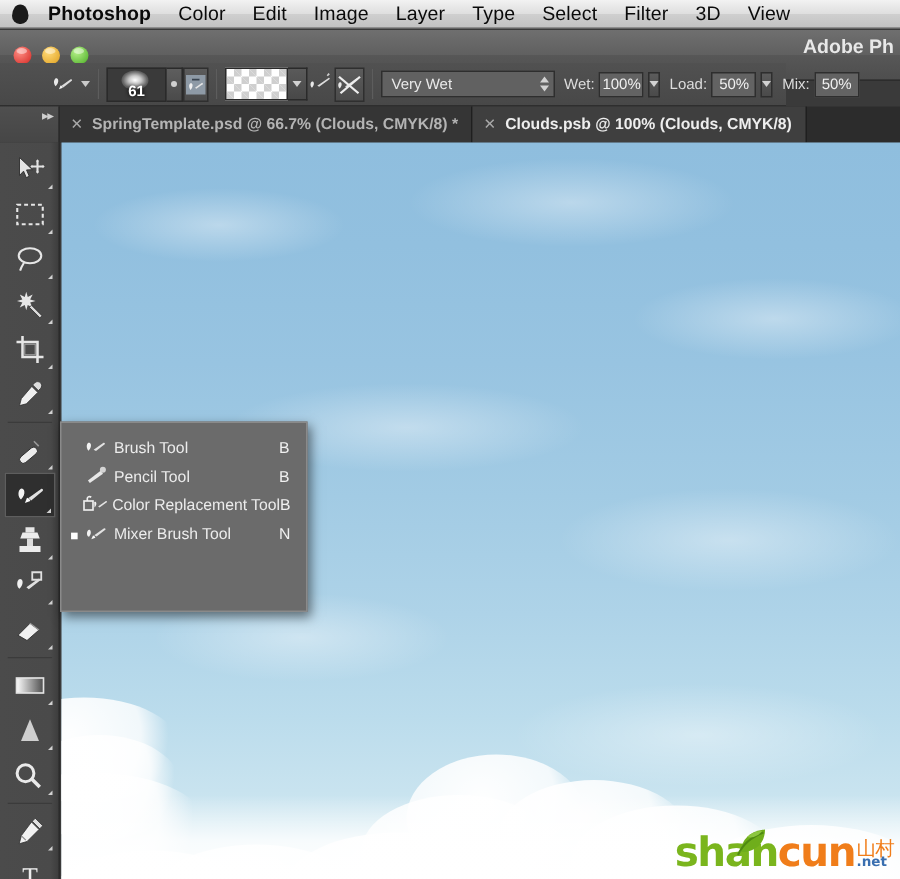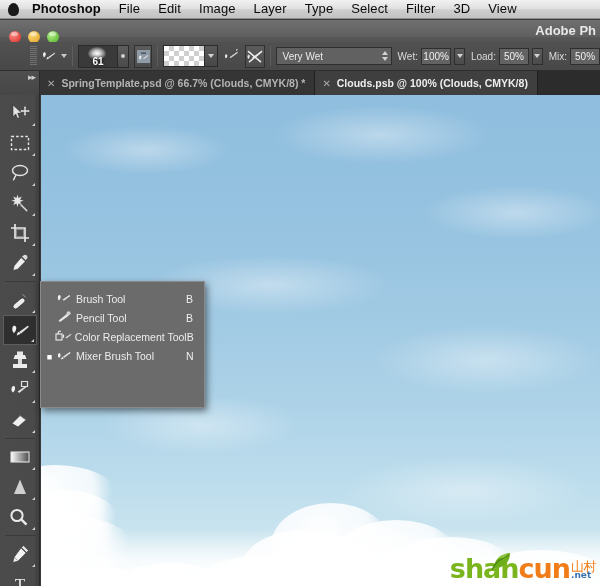--- a/index.html
+++ b/index.html
@@ -55,21 +55,21 @@
   .tl.green  { background: radial-gradient(circle at 35% 30%, #b6f08a, #68c040 70%, #3e7d22); }
   .app-title {
     position: absolute; right: 0; top: 0; height: 22px; line-height: 22px;
     padding-right: 4px;
     color: #e8e8e8; font-size: 13px; font-weight: bold;
     white-space: nowrap; overflow: hidden;
   }
 
   
   .optionsbar {
-    position: absolute; top: 42px; left: 0; width: 600px; height: 29px;
+    position: absolute; top: 42px; left: 0; width: 524px; height: 29px;
     background: linear-gradient(to bottom, #515151, #484848);
     border-bottom: 1px solid #2e2e2e;
     display: flex; align-items: center;
     color: #d6d6d6; font-size: 10px; white-space: nowrap; padding-left: 28px;
   }
   .grip {
     width: 9px; height: 20px; margin-left: 2px; margin-right: 4px;
     background: repeating-linear-gradient(to bottom, #7d7d7d 0 1px, transparent 1px 2px);
     opacity: .75;
   }
@@ -255,21 +255,21 @@
 </head>
 <body>
 
 <div id="app">
 
   <div class="menubar">
     <div class="apple-logo">
       <span class="glyph"></span>
     </div>
     <div class="mi app-name">Photoshop</div>
-    <div class="mi">File</div>
+    <div class="mi">Color</div>
     <div class="mi">Edit</div>
     <div class="mi">Image</div>
     <div class="mi">Layer</div>
     <div class="mi">Type</div>
     <div class="mi">Select</div>
     <div class="mi">Filter</div>
     <div class="mi">3D</div>
     <div class="mi">View</div>
   </div>
 

